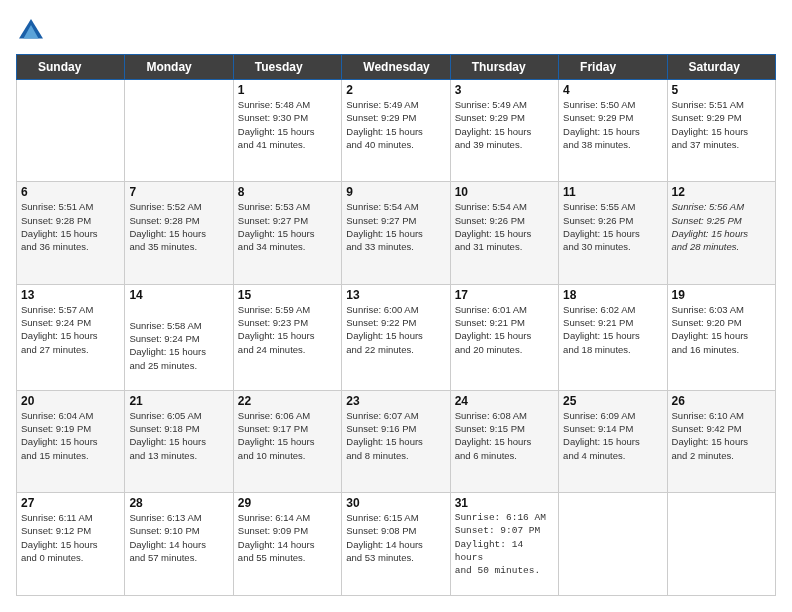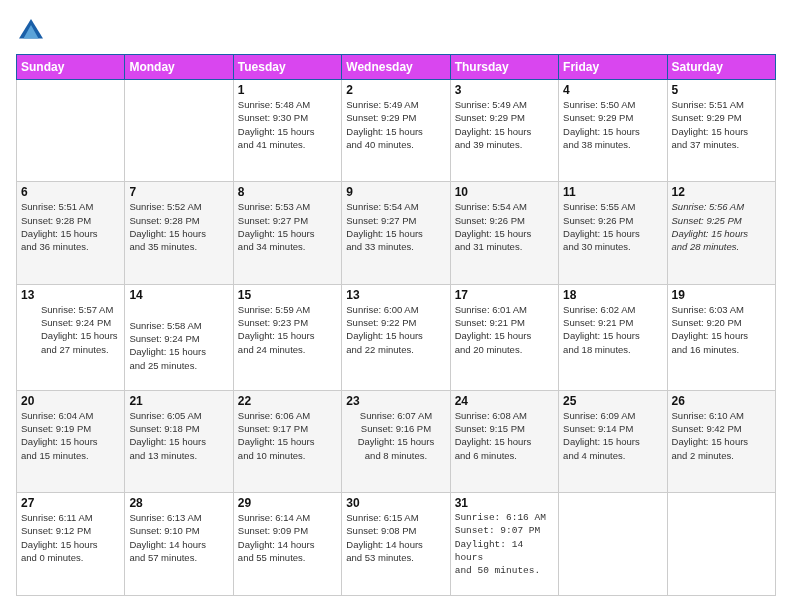--- a/index.html
+++ b/index.html
@@ -62,25 +62,25 @@
       margin-top: 2px;
     }
     .calendar {
       flex: 1;
       border: 1px solid #ccc;
       border-collapse: collapse;
       width: 100%;
       table-layout: fixed;
     }
     .calendar th {
-      background: #d946ef;
+      background: #404040;
       color: #fff;
       font-size: 12px;
       font-weight: bold;
-      padding: 5px 4px;
+      padding: 5px 21px;
       text-align: left;
       border: 1px solid #1a5fa8;
     }
     .calendar td {
       border: 1px solid #ccc;
       vertical-align: top;
       padding: 3px 4px;
       font-size: 10px;
       color: #333;
       background: #fff;
@@ -225,21 +225,21 @@
             <span class="day-num">12</span>
             <div class="day-info" style="white-space: pre-line; font-style: italic;">Sunrise: 5:56 AM
 Sunset: 9:25 PM
 Daylight: 15 hours
 and 28 minutes.</div>
           </td>
         </tr>
         <tr>
           <td>
             <span class="day-num">13</span>
-            <div class="day-info" style="white-space: pre-line; margin-left: 20px;">Sunrise: 5:57 AM
+            <div class="day-info" style="white-space: pre-line;">Sunrise: 5:57 AM
 Sunset: 9:24 PM
 Daylight: 15 hours
 and 27 minutes.</div>
           </td>
           <td>
             <span class="day-num">14</span>
             <div class="day-info" style="white-space: pre-line; margin-top: 17px;">Sunrise: 5:58 AM
 Sunset: 9:24 PM
 Daylight: 15 hours
 and 25 minutes.</div>
@@ -297,21 +297,21 @@
           </td>
           <td>
             <span class="day-num">22</span>
             <div class="day-info" style="white-space: pre-line;">Sunrise: 6:06 AM
 Sunset: 9:17 PM
 Daylight: 15 hours
 and 10 minutes.</div>
           </td>
           <td>
             <span class="day-num">23</span>
-            <div class="day-info" style="white-space: pre-line; text-align: center;">Sunrise: 6:07 AM
+            <div class="day-info" style="white-space: pre-line;">Sunrise: 6:07 AM
 Sunset: 9:16 PM
 Daylight: 15 hours
 and 8 minutes.</div>
           </td>
           <td>
             <span class="day-num">24</span>
             <div class="day-info" style="white-space: pre-line;">Sunrise: 6:08 AM
 Sunset: 9:15 PM
 Daylight: 15 hours
 and 6 minutes.</div>

